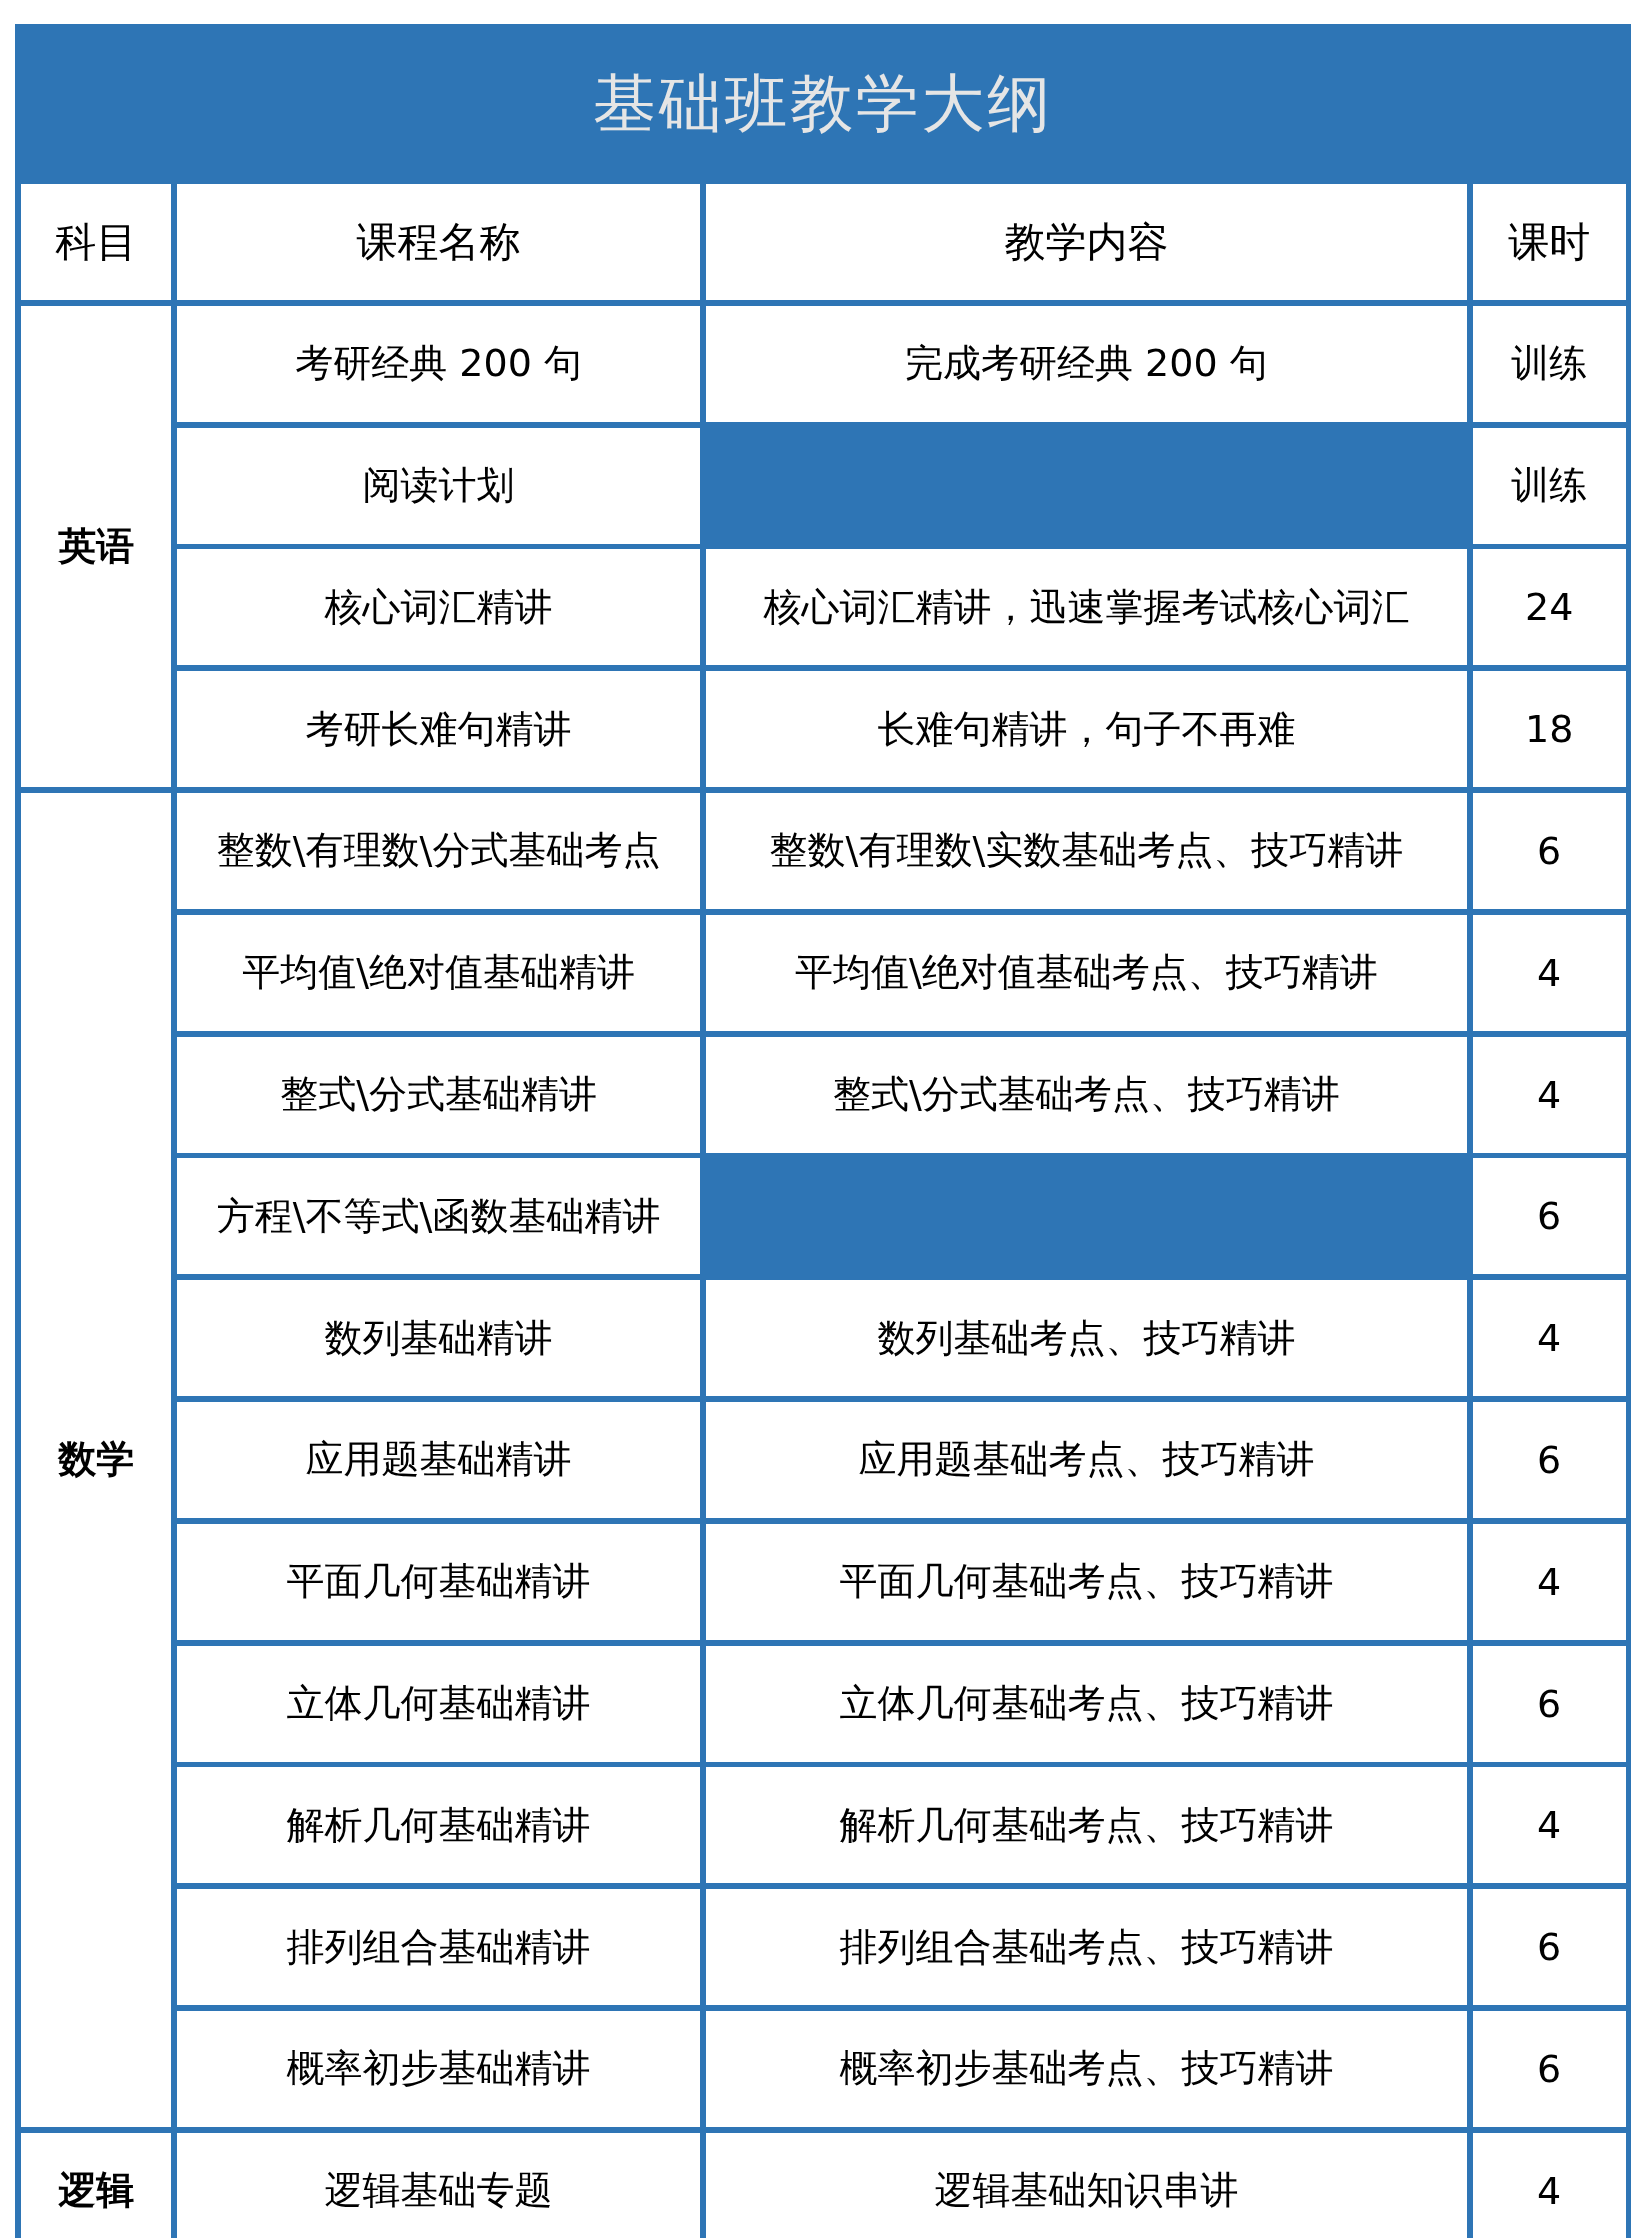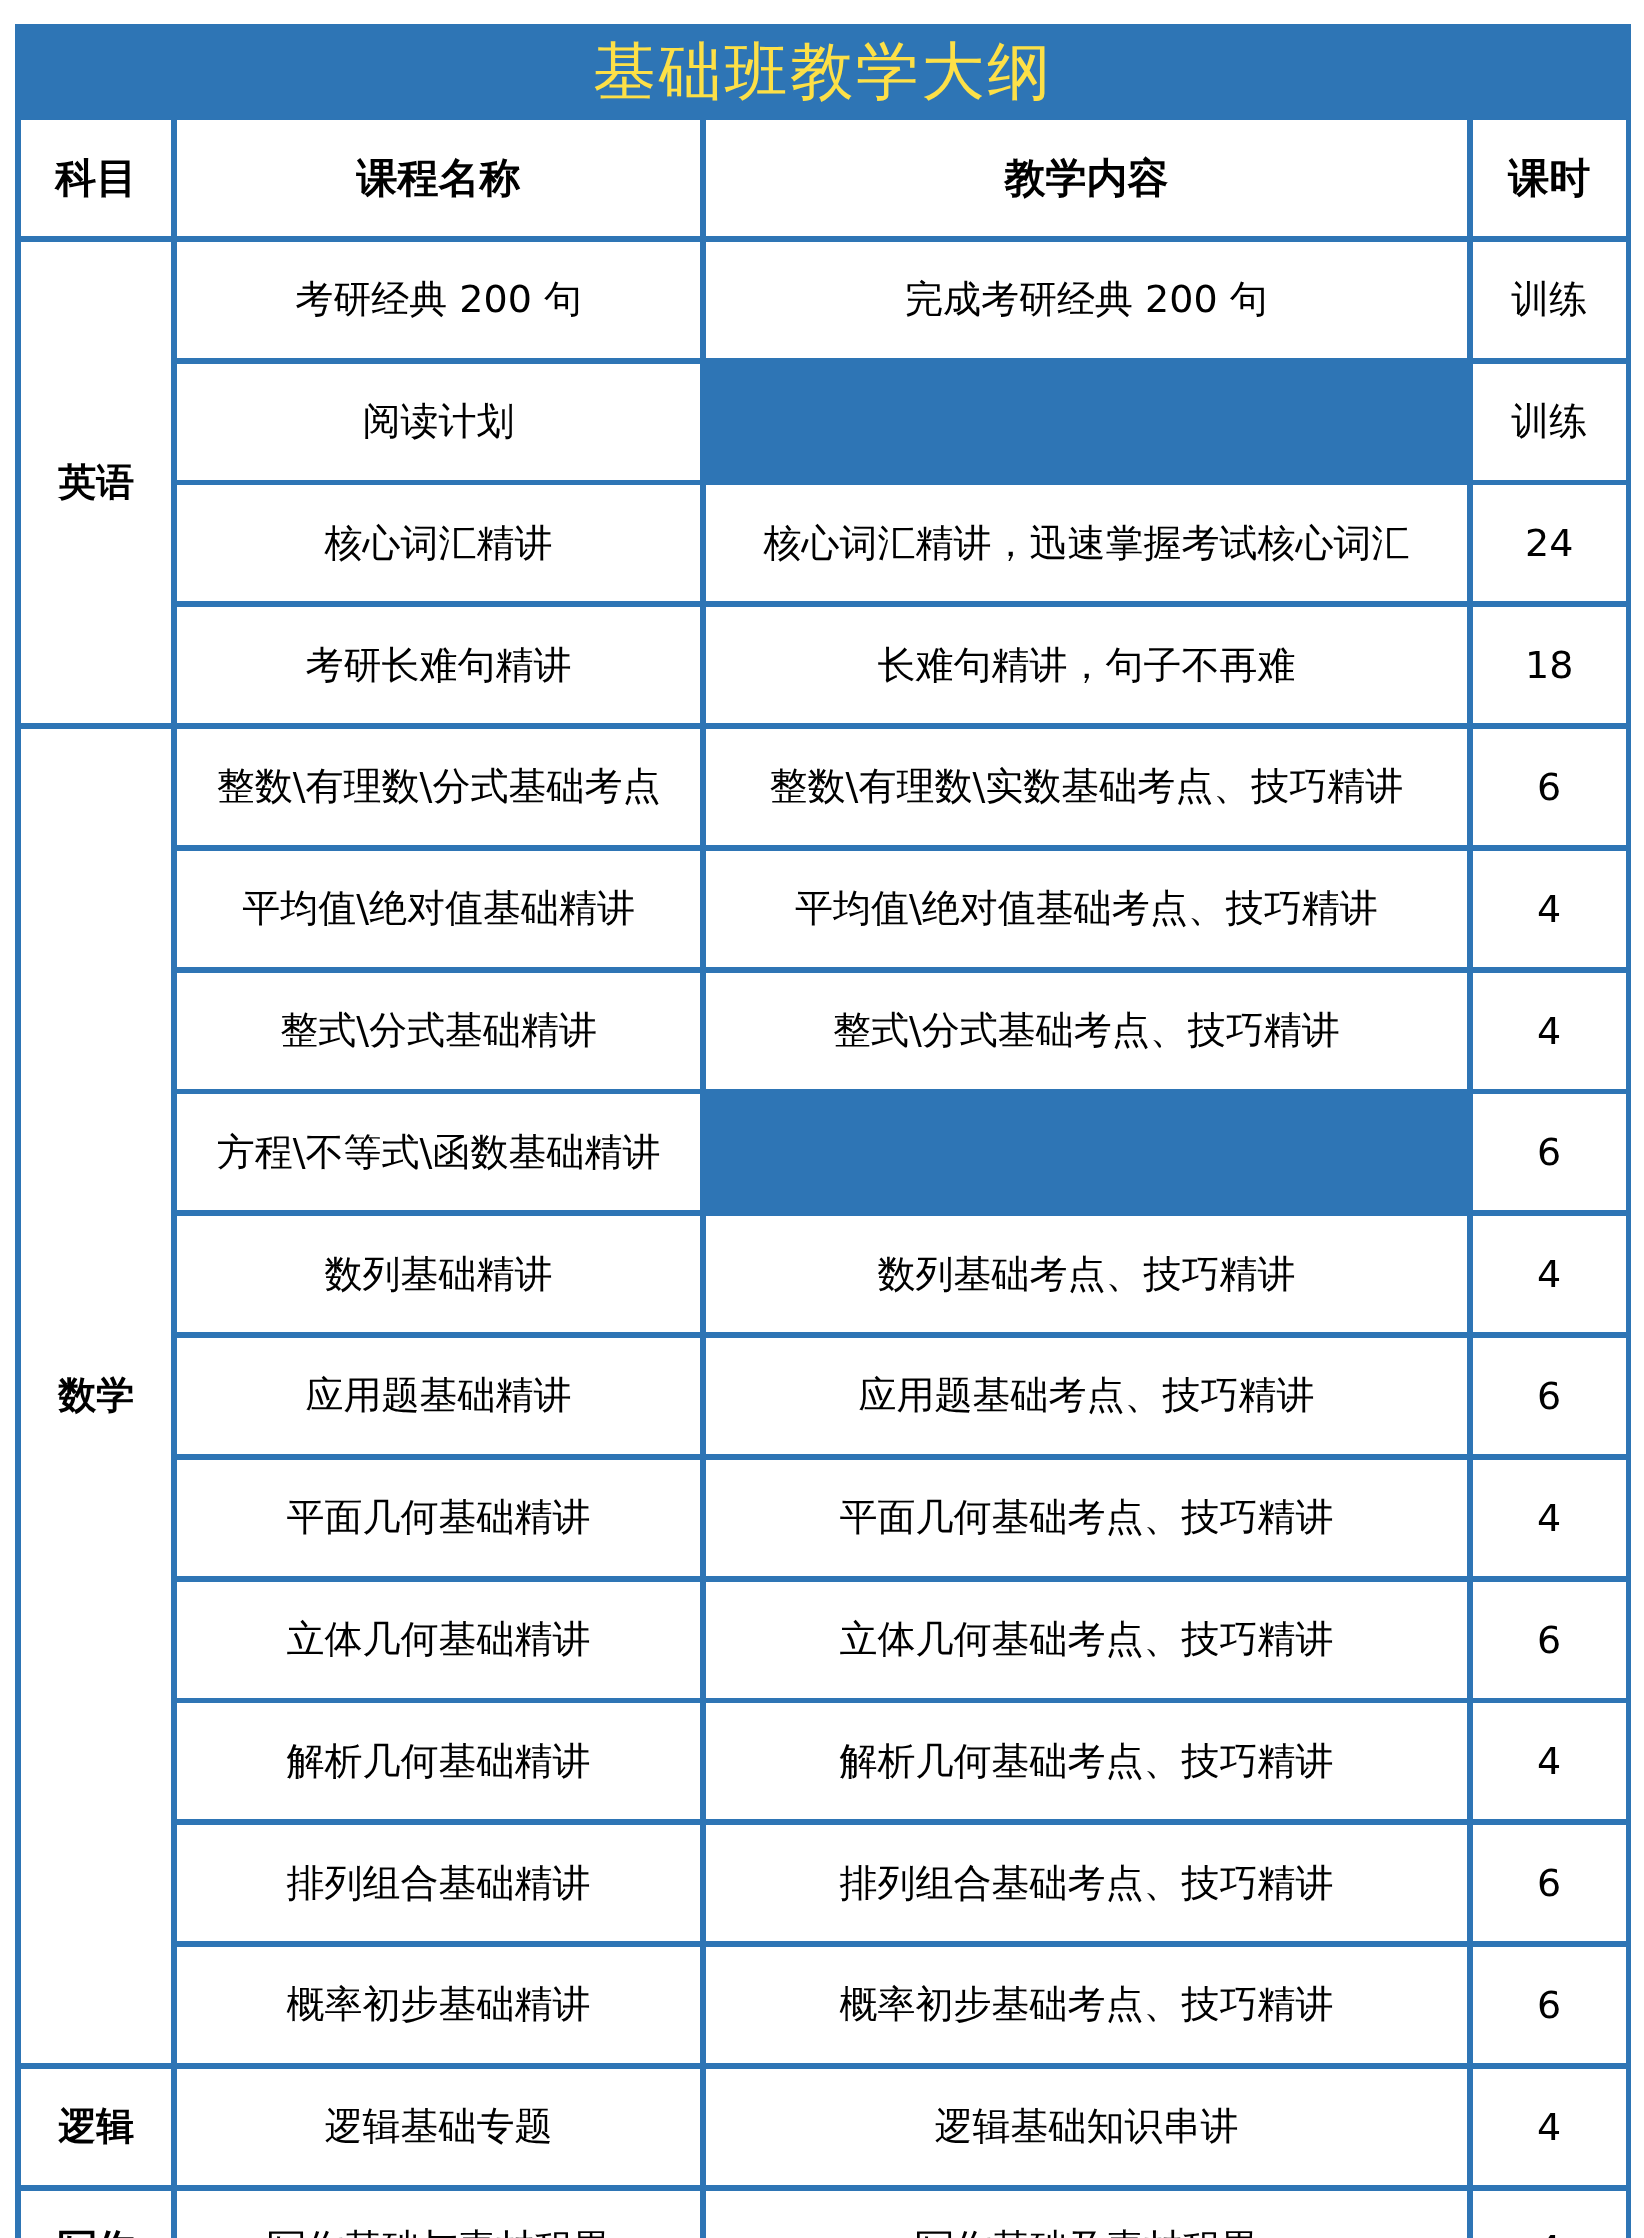--- a/index.html
+++ b/index.html
@@ -1,29 +1,29 @@
 <!DOCTYPE html>
 <html style="font-size:7.2px"><head>
 <meta charset="utf-8">
 <style>
   html, body { margin: 0; padding: 0; background: #ffffff; }
   body { width: 1644px; height: 2352px; position: relative; overflow: hidden;
          font-family: "DejaVu Sans", "Liberation Sans", sans-serif; }
   .sheet { position: absolute; left: 15px; top: 24px; width: 1616px; }
-  .title-bar { height: 96px; background: #2E75B5; color: #fde047;
+  .title-bar { height: 160px; background: #2E75B5; color: #e5e5e5;
                display: flex; align-items: center; justify-content: center;
                font-size: 63px; letter-spacing: 2.7px; }
   .grid { display: grid; background: #2E75B5;
           grid-template-columns: 150px 523px 761px 153px;
           grid-template-rows: 116px repeat(17, 116px);
           column-gap: 5.8px; row-gap: 5.8px;
           padding: 0 5.8px 5.8px 6.3px; }
   .cell { background: #ffffff; display: flex; align-items: center; justify-content: center;
           text-align: center; color: #000000; font-size: 38px; white-space: nowrap; overflow: hidden; }
-  .hdr { font-weight: bold; font-size: 41px; }
+  .hdr { font-weight: normal; font-size: 41px; }
   .subj { font-weight: bold; font-size: 38px; }
 </style>
 </head>
 <body>
 
 <div class="sheet">
   <div class="title-bar">基础班教学大纲</div>
   <div class="grid" id="grid">
     <div class="cell hdr" style="grid-column:1;grid-row:1">科目</div>
     <div class="cell hdr" style="grid-column:2;grid-row:1">课程名称</div>

